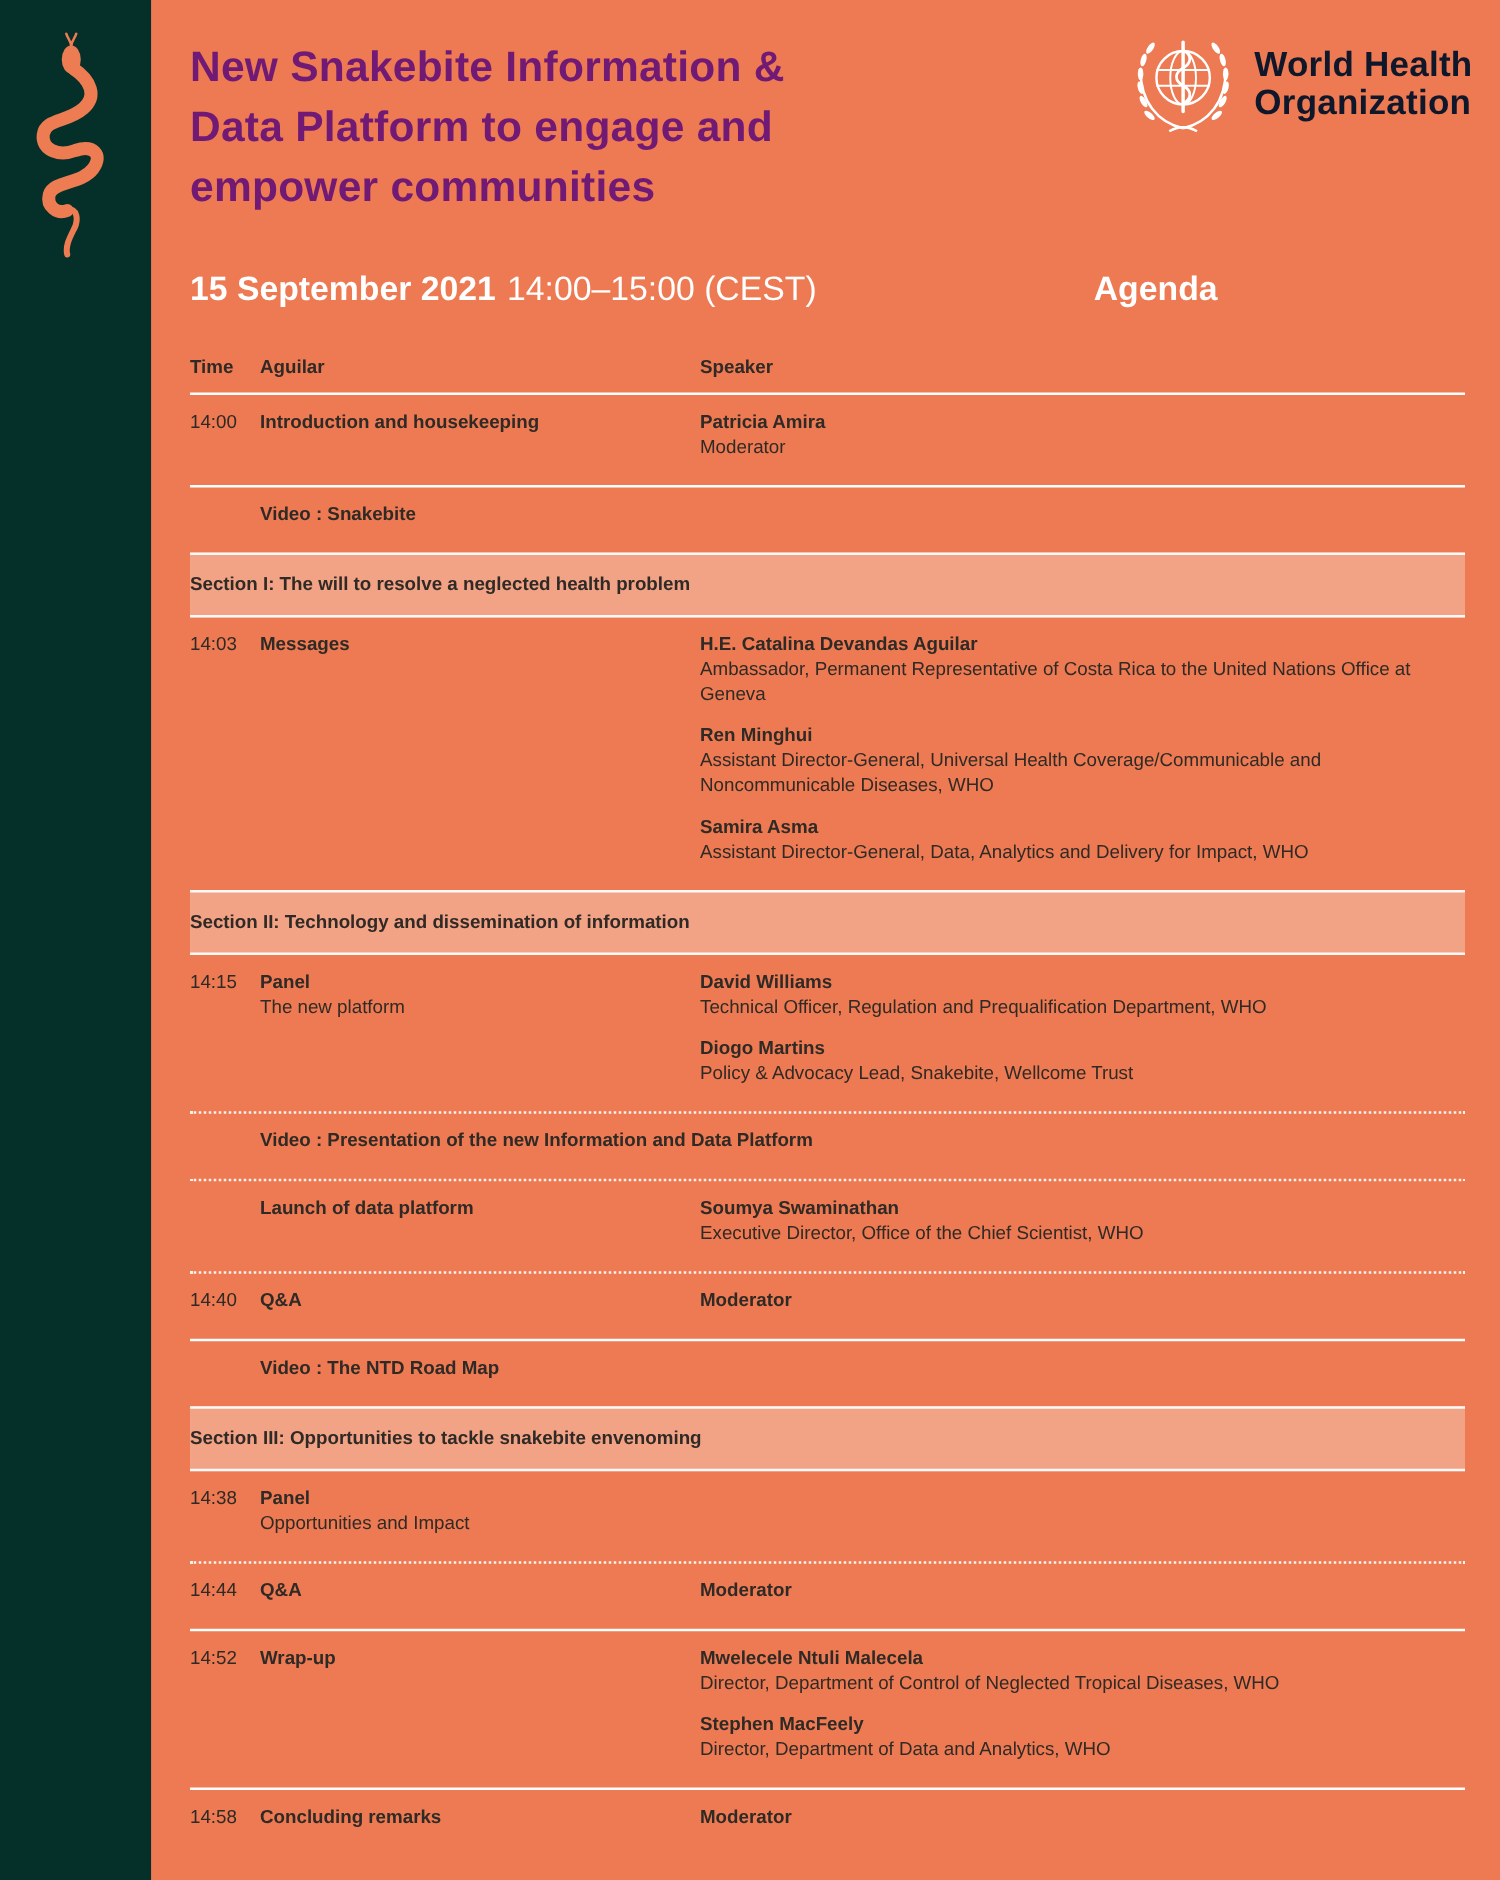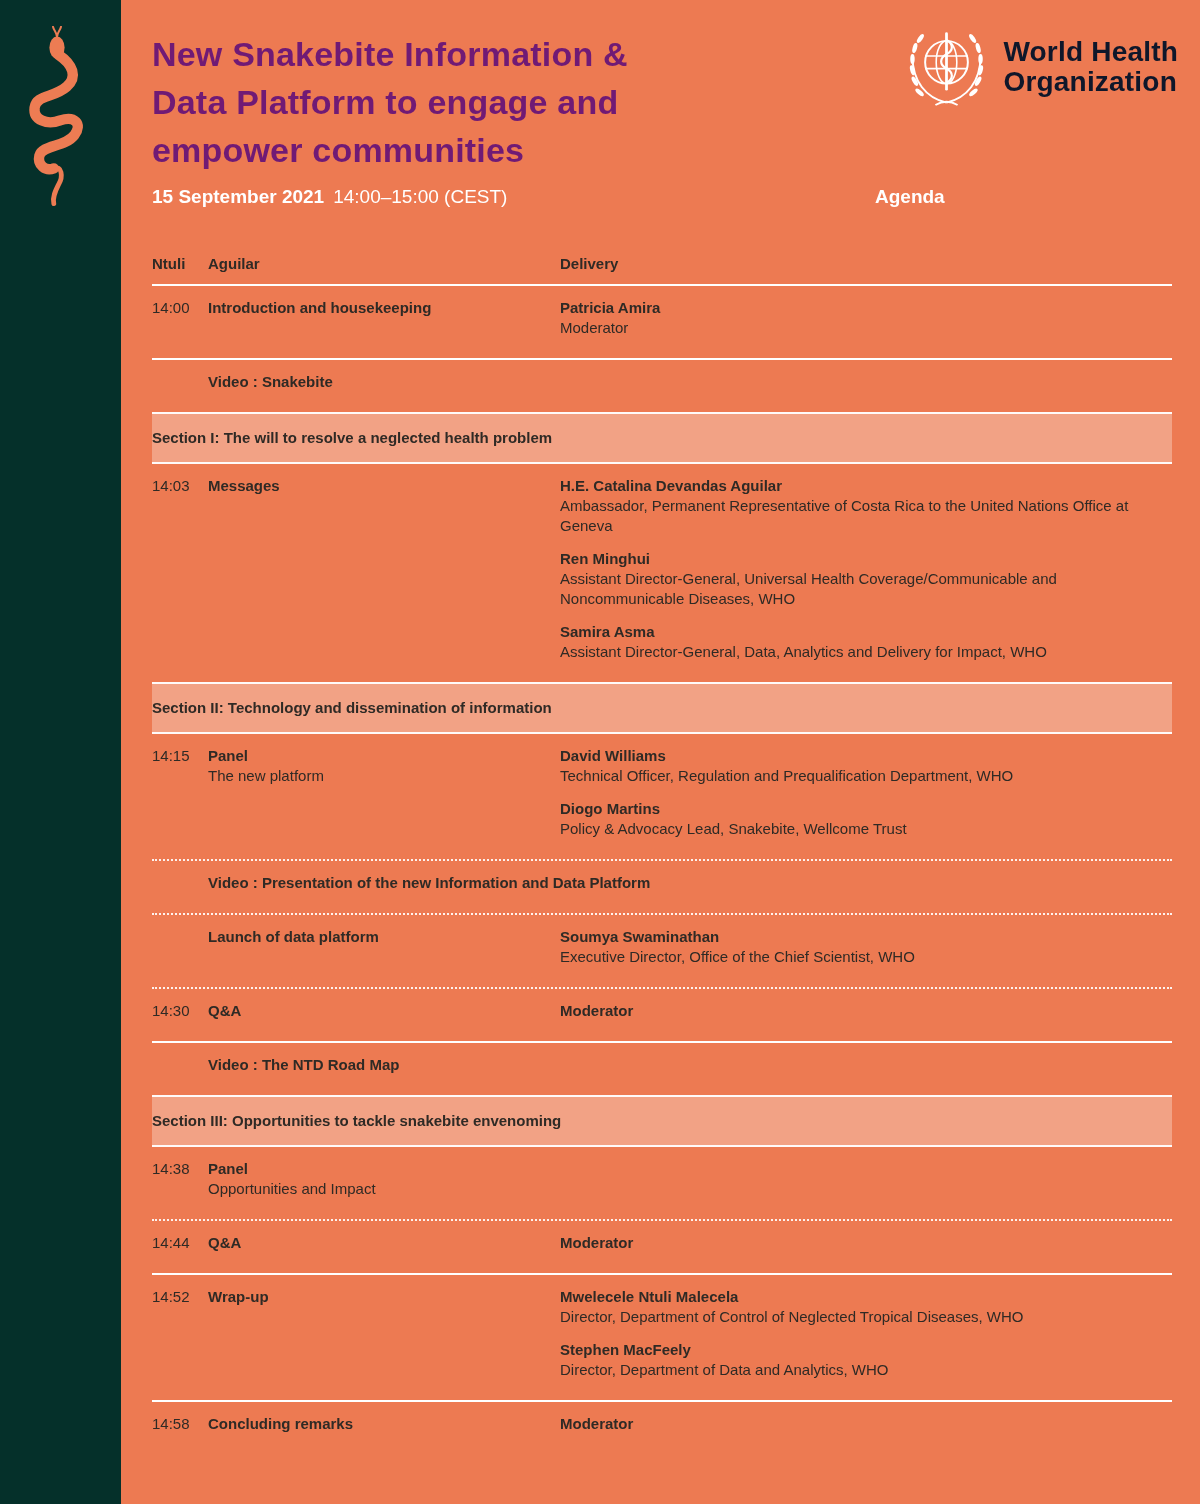--- a/index.html
+++ b/index.html
@@ -7,21 +7,21 @@
     --ink:#2f2a25; --line:#ffffff;
   }
   *{box-sizing:border-box;margin:0;padding:0}
   html,body{margin:0}
   body{font-family:"Liberation Sans",sans-serif;}
   .page{width:1200px;height:1504px;display:flex;overflow:hidden;background:var(--orange);}
   .sidebar{width:121px;flex:none;background:var(--green);}
   .snake{display:block;width:88px;margin:26px auto 0;}
   .content{flex:1;position:relative;background:var(--orange);padding:30px 28px 0 31px;color:var(--ink);}
   .title{color:#701a75;font-size:34px;font-weight:700;line-height:48px;letter-spacing:.2px;}
-  .date-row{margin-top:12px;font-size:19px;color:#fff;position:relative;height:36px;}
+  .date-row{margin-top:42px;font-size:27px;color:#fff;position:relative;height:36px;}
   .date-bold{font-weight:700;}
   .date-time{margin-left:9px;font-weight:400;}
   .agenda{position:absolute;left:723px;top:0;font-weight:700;}
   .logo{position:absolute;top:22px;right:22px;display:flex;align-items:center;gap:9px;color:#0f172a;}
   .logo-text{font-size:28px;font-weight:700;line-height:30px;letter-spacing:.2px;}
   .tbl{margin-top:32px;font-size:15px;line-height:20px;}
   .row{display:grid;grid-template-columns:56px 352px 1fr;padding:12px 0 20px;}
   .row.header{padding:0 0 10px;border-bottom:2px solid var(--line);}
   .th{font-weight:700;}
   .d-solid{border-top:2px solid var(--line);}
@@ -88,23 +88,23 @@
       <div>empower communities</div>
     </h1>
 
     <div class="date-row">
       <span class="date-bold">15 September 2021</span><span class="date-time">14:00–15:00 (CEST)</span>
       <span class="agenda">Agenda</span>
     </div>
 
     <section class="tbl" id="rows">
       <div class="row header">
-        <div class="cell time th">Ntuli</div>
+        <div class="cell time th">Time</div>
         <div class="cell session th">Aguilar</div>
-        <div class="cell speaker th">Delivery</div>
+        <div class="cell speaker th">Speaker</div>
       </div>
     <div class="row">
           <div class="cell time">14:00</div>
           <div class="cell session">
             <div class="sess-title">Introduction and housekeeping</div>
           </div>
           <div class="cell speaker">
             <div class="spk">
               <div class="spk-name">Patricia Amira</div>
               <div class="spk-role">Moderator</div>
@@ -172,21 +172,21 @@
             <div class="sess-title">Launch of data platform</div>
           </div>
           <div class="cell speaker">
             <div class="spk">
               <div class="spk-name">Soumya Swaminathan</div>
               <div class="spk-role">Executive Director, Office of the Chief Scientist, WHO</div>
             </div>
           </div>
         </div>
         <div class="row d-dotted">
-          <div class="cell time">14:30</div>
+          <div class="cell time">14:40</div>
           <div class="cell session">
             <div class="sess-title">Q&amp;A</div>
           </div>
           <div class="cell speaker">
             <div class="spk">
               <div class="spk-name">Moderator</div>
             </div>
           </div>
         </div>
         <div class="row d-solid">

